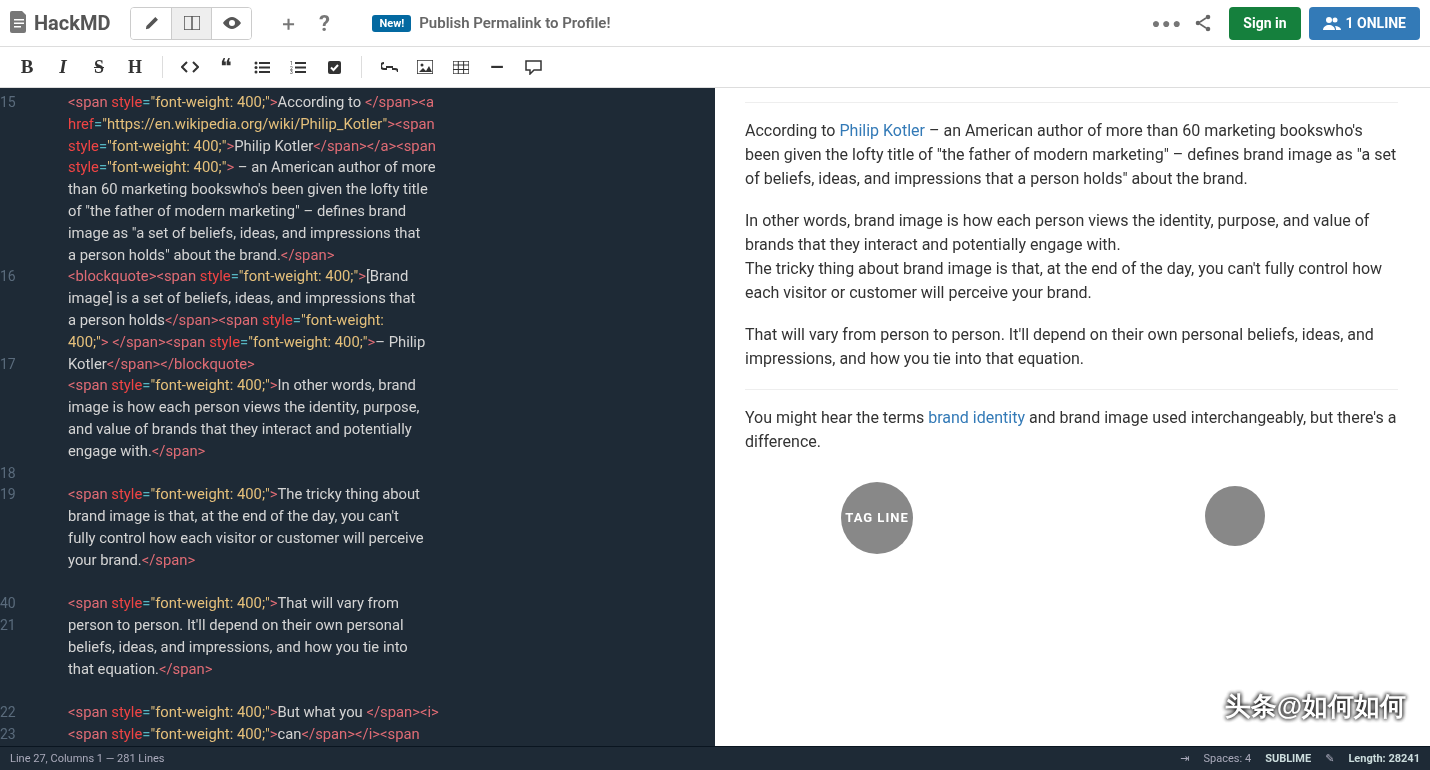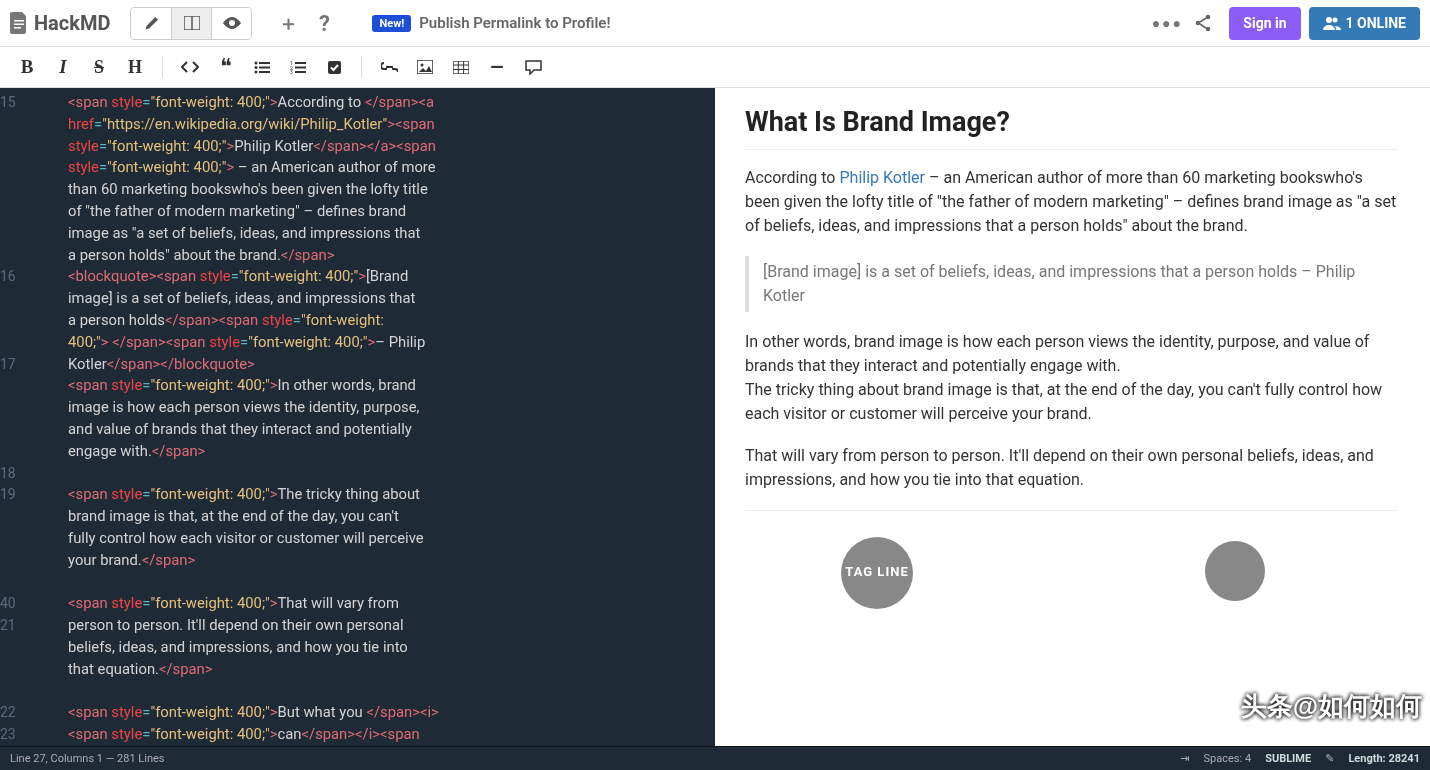--- a/index.html
+++ b/index.html
@@ -1,29 +1,29 @@
 <!DOCTYPE html>
 <html><head>
 <meta charset="utf-8">
 <style>
 *{box-sizing:border-box;margin:0;padding:0;font-family:-apple-system,BlinkMacSystemFont,"Segoe UI",Roboto,Arial,sans-serif}
 body{height:770px;width:1430px;display:flex;flex-direction:column;overflow:hidden;background:#fff}
 .topbar{height:47px;border-bottom:1px solid #ddd;display:flex;align-items:center;padding:0 10px;color:#555}
-.brand{display:flex;align-items:center;font-weight:700;font-size:20px;color:#555;margin-right:20px}
+.brand{display:flex;align-items:flex-start;font-weight:700;font-size:20px;color:#555;margin-right:20px}
 .brand svg{margin-right:6px}
 .mode-group{display:flex;border:1px solid #ccc;border-radius:4px;overflow:hidden;margin-right:18px}
 .mode-btn{width:40px;height:31px;display:flex;align-items:center;justify-content:center;cursor:pointer;background:#fff}
 .mode-btn.active{background:#eee}
 .mode-btn+.mode-btn{border-left:1px solid #ccc}
 .top-icon{width:36px;height:31px;display:flex;align-items:center;justify-content:center;cursor:pointer;color:#777;font-weight:700;font-size:20px}
-.badge-new{background:#1d4ed8;color:#fff;font-size:11px;font-weight:700;padding:2px 7px;border-radius:3px;margin-right:8px}
+.badge-new{background:#0369a1;color:#fff;font-size:11px;font-weight:700;padding:2px 7px;border-radius:3px;margin-right:8px}
 .promo{color:#666;font-weight:600;font-size:15px}
 .spacer{flex:1}
 .btn{height:33px;padding:0 14px;border-radius:4px;font-weight:700;font-size:14px;display:flex;align-items:center;cursor:pointer;margin-left:8px}
-.btn.signin{background:#8b5cf6;color:#fff}
+.btn.signin{background:#15803d;color:#fff}
 .btn.online{background:#337ab7;color:#fff}
 .btn.online svg{margin-right:5px}
 .toolbar2{height:41px;background:#fff;border-bottom:1px solid #ddd;display:flex;align-items:center;padding:0 10px;gap:2px}
 .t2{width:34px;height:28px;display:flex;align-items:center;justify-content:center;cursor:pointer;color:#333;font-size:17px;border-radius:3px}
 .t2.bold{font-weight:900;font-family:Georgia,serif;font-size:19px}
 .t2.italic{font-style:italic;font-family:Georgia,serif;font-size:19px;font-weight:700}
 .t2.strike{text-decoration:line-through;font-family:Georgia,serif;font-size:18px;font-weight:700}
 .t2.head{font-family:Georgia,serif;font-weight:900;font-size:18px}
 .t2-sep{width:1px;height:22px;background:#ddd;margin:0 8px}
 .main{flex:1;display:flex;min-height:0}
@@ -36,21 +36,21 @@
 .c-str{color:#e5c07b}
 .c-txt{color:#d4d4d4}
 .preview{width:50%;padding:14px 32px 0 30px;overflow:auto;color:#333;font-size:16px;line-height:1.5;position:relative}
 .preview h2{font-weight:700;font-size:27px;margin-bottom:6px;color:#222}
 .prev-hr{height:1px;background:#eee;margin-bottom:16px}
 .preview p{margin-bottom:18px;color:#333}
 .preview a{color:#337ab7;text-decoration:none}
 .preview blockquote{border-left:4px solid #ddd;padding:4px 14px;color:#777;margin-bottom:18px}
 .diagram{display:flex;gap:-10px;align-items:flex-start;padding-top:10px}
 .circ{border-radius:50%;background:#888;color:#fff;display:flex;align-items:center;justify-content:center;font-weight:700;text-align:center;font-size:13px;letter-spacing:1px}
-.watermark{position:absolute;right:8px;bottom:20px;font-size:26px;font-weight:700;color:#fff;text-shadow:0 0 4px #000,0 0 4px #000;opacity:.95;font-family:sans-serif}
+.watermark{position:absolute;right:24px;bottom:20px;font-size:26px;font-weight:700;color:#fff;text-shadow:0 0 4px #000,0 0 4px #000;opacity:.95;font-family:sans-serif}
 .statusbar{height:24px;background:#1e2a36;color:#aab;font-size:11px;display:flex;align-items:center;padding:0 10px;border-top:1px solid #0a1520}
 .statusbar .sr{margin-left:auto;display:flex;gap:14px;align-items:center}
 .statusbar b{color:#cdd}
 </style>
 </head>
 <body>
 
 <div class="topbar">
   <div class="brand">
     <svg width="18" height="22" viewBox="0 0 18 22">
@@ -206,28 +206,27 @@
         <div>&nbsp;</div>
         <div>&nbsp;</div>
         <div>&nbsp;</div>
         <div>22</div>
         <div>23</div>
         <div>&nbsp;</div>
       </div>
     <div class="code" id="code"><div><span class="c-tag">&lt;span </span><span class="c-attr">style</span><span class="c-op">=</span><span class="c-str">"font-weight: 400;"</span><span class="c-tag">&gt;</span><span class="c-txt">According to </span><span class="c-tag">&lt;/span&gt;&lt;a</span></div><div><span class="c-attr">href</span><span class="c-op">=</span><span class="c-str">"https://en.wikipedia.org/wiki/Philip_Kotler"</span><span class="c-tag">&gt;&lt;span</span></div><div><span class="c-attr">style</span><span class="c-op">=</span><span class="c-str">"font-weight: 400;"</span><span class="c-tag">&gt;</span><span class="c-txt">Philip Kotler</span><span class="c-tag">&lt;/span&gt;&lt;/a&gt;&lt;span</span></div><div><span class="c-attr">style</span><span class="c-op">=</span><span class="c-str">"font-weight: 400;"</span><span class="c-tag">&gt;</span><span class="c-txt"> – an American author of more</span></div><div><span class="c-txt">than 60 marketing bookswho's been given the lofty title</span></div><div><span class="c-txt">of "the father of modern marketing" – defines brand</span></div><div><span class="c-txt">image as "a set of beliefs, ideas, and impressions that</span></div><div><span class="c-txt">a person holds" about the brand.</span><span class="c-tag">&lt;/span&gt;</span></div><div><span class="c-tag">&lt;blockquote&gt;&lt;span </span><span class="c-attr">style</span><span class="c-op">=</span><span class="c-str">"font-weight: 400;"</span><span class="c-tag">&gt;</span><span class="c-txt">[Brand</span></div><div><span class="c-txt">image] is a set of beliefs, ideas, and impressions that</span></div><div><span class="c-txt">a person holds</span><span class="c-tag">&lt;/span&gt;&lt;span </span><span class="c-attr">style</span><span class="c-op">=</span><span class="c-str">"font-weight:</span></div><div><span class="c-str">400;"</span><span class="c-tag">&gt;</span><span class="c-txt"> </span><span class="c-tag">&lt;/span&gt;&lt;span </span><span class="c-attr">style</span><span class="c-op">=</span><span class="c-str">"font-weight: 400;"</span><span class="c-tag">&gt;</span><span class="c-txt">– Philip</span></div><div><span class="c-txt">Kotler</span><span class="c-tag">&lt;/span&gt;&lt;/blockquote&gt;</span></div><div><span class="c-tag">&lt;span </span><span class="c-attr">style</span><span class="c-op">=</span><span class="c-str">"font-weight: 400;"</span><span class="c-tag">&gt;</span><span class="c-txt">In other words, brand</span></div><div><span class="c-txt">image is how each person views the identity, purpose,</span></div><div><span class="c-txt">and value of brands that they interact and potentially</span></div><div><span class="c-txt">engage with.</span><span class="c-tag">&lt;/span&gt;</span></div><div><span class="c-txt"> </span></div><div><span class="c-tag">&lt;span </span><span class="c-attr">style</span><span class="c-op">=</span><span class="c-str">"font-weight: 400;"</span><span class="c-tag">&gt;</span><span class="c-txt">The tricky thing about</span></div><div><span class="c-txt">brand image is that, at the end of the day, you can't</span></div><div><span class="c-txt">fully control how each visitor or customer will perceive</span></div><div><span class="c-txt">your brand.</span><span class="c-tag">&lt;/span&gt;</span></div><div><span class="c-txt"> </span></div><div><span class="c-tag">&lt;span </span><span class="c-attr">style</span><span class="c-op">=</span><span class="c-str">"font-weight: 400;"</span><span class="c-tag">&gt;</span><span class="c-txt">That will vary from</span></div><div><span class="c-txt">person to person. It'll depend on their own personal</span></div><div><span class="c-txt">beliefs, ideas, and impressions, and how you tie into</span></div><div><span class="c-txt">that equation.</span><span class="c-tag">&lt;/span&gt;</span></div><div><span class="c-txt"> </span></div><div><span class="c-tag">&lt;span </span><span class="c-attr">style</span><span class="c-op">=</span><span class="c-str">"font-weight: 400;"</span><span class="c-tag">&gt;</span><span class="c-txt">But what you </span><span class="c-tag">&lt;/span&gt;&lt;i&gt;</span></div><div><span class="c-tag">&lt;span </span><span class="c-attr">style</span><span class="c-op">=</span><span class="c-str">"font-weight: 400;"</span><span class="c-tag">&gt;</span><span class="c-txt">can</span><span class="c-tag">&lt;/span&gt;&lt;/i&gt;&lt;span</span></div></div>
   </div>
   <div class="preview">
-    <h2>What Is Brand Image?</h2>
     <div class="prev-hr"></div>
     <p><span>According to </span><a href="#">Philip Kotler</a><span> – an American author of more than 60 marketing bookswho's been given the lofty title of "the father of modern marketing" – defines brand image as "a set of beliefs, ideas, and impressions that a person holds" about the brand.</span></p>
-    <blockquote>[Brand image] is a set of beliefs, ideas, and impressions that a person holds – Philip Kotler</blockquote>
     <p style="white-space:pre-line">In other words, brand image is how each person views the identity, purpose, and value of brands that they interact and potentially engage with.
 The tricky thing about brand image is that, at the end of the day, you can't fully control how each visitor or customer will perceive your brand.</p>
     <p>That will vary from person to person. It'll depend on their own personal beliefs, ideas, and impressions, and how you tie into that equation.</p>
     <div class="prev-hr"></div>
+    <p><span>You might hear the terms </span><a href="#">brand identity</a><span> and brand image used interchangeably, but there's a difference.</span></p>
     <div class="diagram">
       <div style="position:relative;width:300px;height:90px">
 
         <div class="circ" style="width:72px;height:72px;position:absolute;left:96px;top:0;line-height:1.1">TAG LINE</div>
       </div>
       <div style="position:relative;width:250px;height:90px">
         <div class="circ" style="width:60px;height:60px;position:absolute;left:160px;top:4px"></div>
       </div>
     </div>
     <div class="watermark">头条@如何如何</div>

